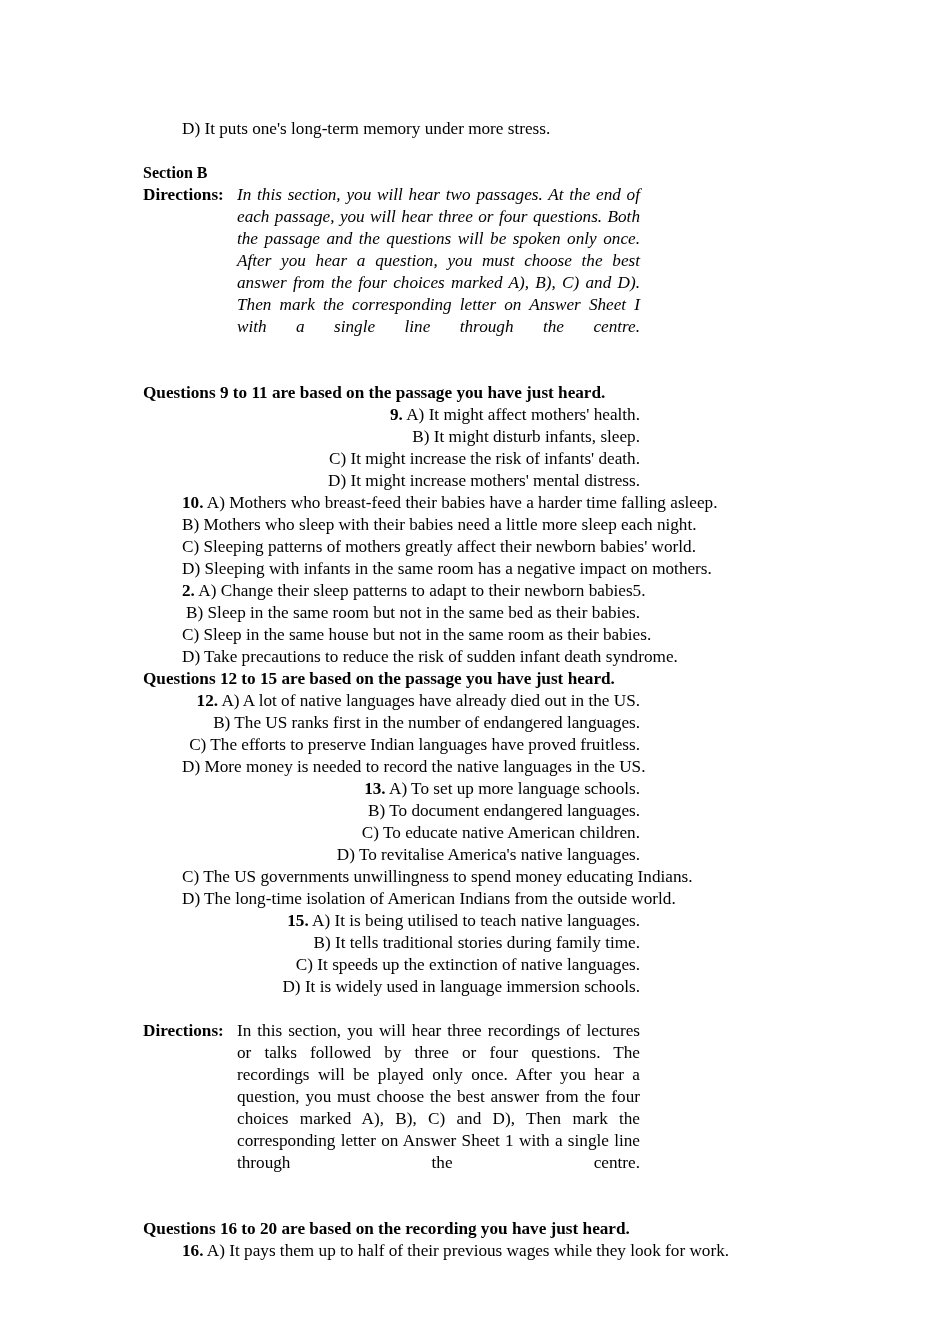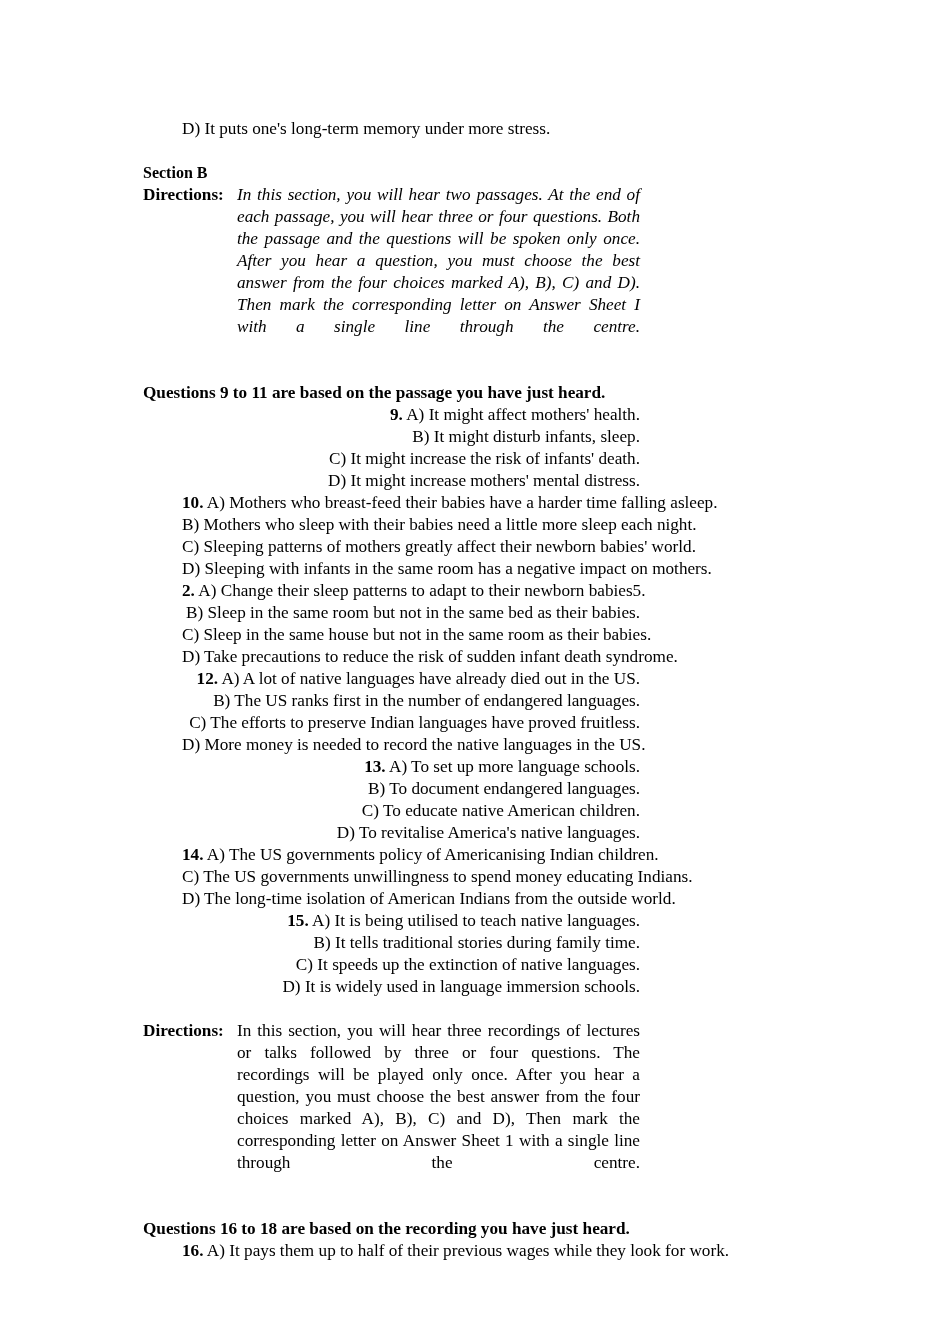--- a/index.html
+++ b/index.html
@@ -135,42 +135,39 @@
 
     <div class="choice">
       <span class="qnum">2.</span>
       <span>A) Change their sleep patterns to adapt to their newborn babies5.</span>
     </div>
     <div class="choice">B) Sleep in the same room but not in the same bed as their babies.</div>
     <div class="choice">C) Sleep in the same house but not in the same room as their babies.</div>
     <div class="choice">D) Take precautions to reduce the risk of sudden infant death syndrome.</div>
   </div>
 
+  <div class="questions-heading">Questions 12 to 15 are based on the passage you have just heard.</div>
 
   <div class="choices">
     <div class="choice">
       <span class="qnum">12.</span>
       <span>A) A lot of native languages have already died out in the US.</span>
     </div>
     <div class="choice">B) The US ranks first in the number of endangered languages.</div>
     <div class="choice">C) The efforts to preserve Indian languages have proved fruitless.</div>
     <div class="choice">D) More money is needed to record the native languages in the US.</div>
 
     <div class="choice">
       <span class="qnum">13.</span>
       <span>A) To set up more language schools.</span>
     </div>
     <div class="choice">B) To document endangered languages.</div>
     <div class="choice">C) To educate native American children.</div>
     <div class="choice">D) To revitalise America's native languages.</div>
 
-    <div class="choice">
-      <span class="qnum">14.</span>
-      <span>A) The US governments policy of Americanising Indian children.</span>
-    </div>
     <div class="choice">C) The US governments unwillingness to spend money educating Indians.</div>
     <div class="choice">D) The long-time isolation of American Indians from the outside world.</div>
 
     <div class="choice">
       <span class="qnum">15.</span>
       <span>A) It is being utilised to teach native languages.</span>
     </div>
     <div class="choice">B) It tells traditional stories during family time.</div>
     <div class="choice">C) It speeds up the extinction of native languages.</div>
     <div class="choice">D) It is widely used in language immersion schools.</div>
@@ -179,21 +176,21 @@
   <div class="gap-lg"></div>
 
 
   <div class="directions">
     <div class="directions-label">Directions:</div>
     <div class="directions-body">In this section, you will hear three recordings of lectures or talks followed by three or four questions. The recordings will be played only once. After you hear a question, you must choose the best answer from the four choices marked A), B), C) and D), Then mark the corresponding letter on Answer Sheet 1 with a single line through the centre.</div>
   </div>
 
   <div class="gap-lg"></div>
 
-  <div class="questions-heading">Questions 16 to 18 are based on the recording you have just heard.</div>
+  <div class="questions-heading">Questions 16 to 20 are based on the recording you have just heard.</div>
 
   <div class="choices">
     <div class="choice">
       <span class="qnum">16.</span>
       <span>A) It pays them up to half of their previous wages while they look for work.</span>
     </div>
   </div>
 
 </div>
 

